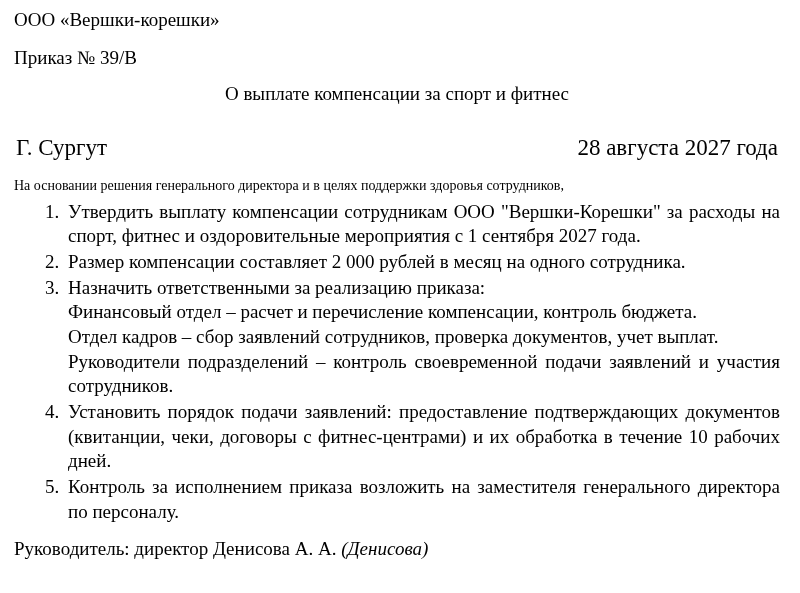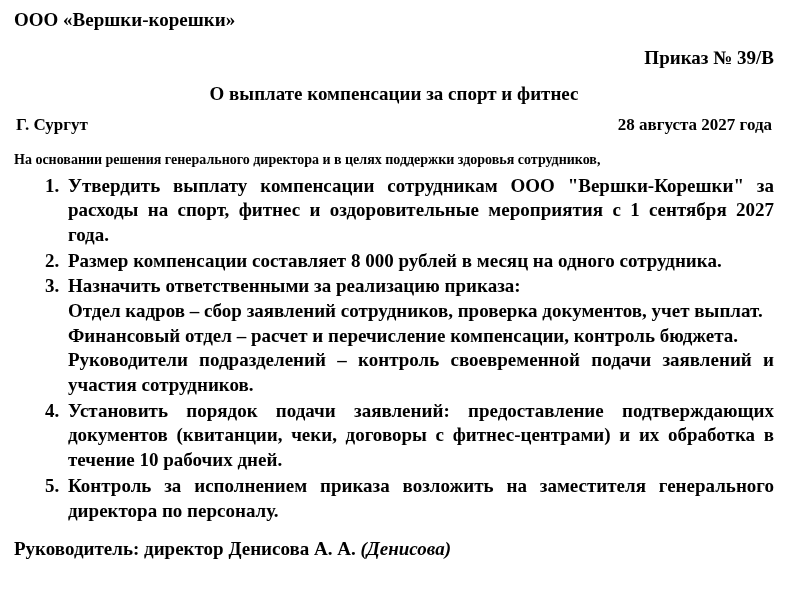--- a/index.html
+++ b/index.html
@@ -11,46 +11,45 @@
     width: 800px;
     height: 593px;
     font-family: "Liberation Serif", serif;
     color: #000000;
     overflow: hidden;
   }
   .page {
     width: 800px;
     height: 570px;
     box-sizing: border-box;
-    padding: 8px 26px 0 14px;
+    padding: 8px 20px 0 14px;
     position: relative;
-    font-weight: bold;
   }
   .company {
     font-size: 19px;
     line-height: 1.25;
     margin-bottom: 14px;
   }
   .doc-title {
-    text-align: right;
+    text-align: left;
     font-size: 19px;
     line-height: 1.3;
     margin-bottom: 12px;
   }
   .doc-subtitle {
     text-align: center;
     font-size: 19px;
     line-height: 1.3;
-    margin-bottom: 8px;
+    margin-bottom: 28px;
   }
   .meta-row {
     display: flex;
     justify-content: space-between;
     align-items: baseline;
-    font-size: 17px;
+    font-size: 23px;
     margin-bottom: 16px;
     padding: 0 2px;
   }
   .intro {
     font-size: 14px;
     line-height: 1.32;
     text-align: justify;
     margin-bottom: 4px;
   }
   .order-word {
@@ -100,26 +99,26 @@
   </div>
 
   <div class="intro">На основании решения генерального директора и в целях поддержки здоровья сотрудников,</div>
 
 
   <ol class="items">
     <li>
       <span>Утвердить выплату компенсации сотрудникам ООО "Вершки-Корешки" за расходы на спорт, фитнес и оздоровительные мероприятия с 1 сентября 2027 года.</span>
     </li>
     <li>
-      <span>Размер компенсации составляет 8 000 рублей в месяц на одного сотрудника.</span>
+      <span>Размер компенсации составляет 2 000 рублей в месяц на одного сотрудника.</span>
     </li>
     <li>
       <span>Назначить ответственными за реализацию приказа:</span>
+      <span class="sub">Финансовый отдел – расчет и перечисление компенсации, контроль бюджета.</span>
       <span class="sub">Отдел кадров – сбор заявлений сотрудников, проверка документов, учет выплат.</span>
-      <span class="sub">Финансовый отдел – расчет и перечисление компенсации, контроль бюджета.</span>
       <span class="sub">Руководители подразделений – контроль своевременной подачи заявлений и участия сотрудников.</span>
     </li>
     <li>
       <span>Установить порядок подачи заявлений: предоставление подтверждающих документов (квитанции, чеки, договоры с фитнес-центрами) и их обработка в течение 10 рабочих дней.</span>
     </li>
     <li>
       <span>Контроль за исполнением приказа возложить на заместителя генерального директора по персоналу.</span>
     </li>
   </ol>
 

